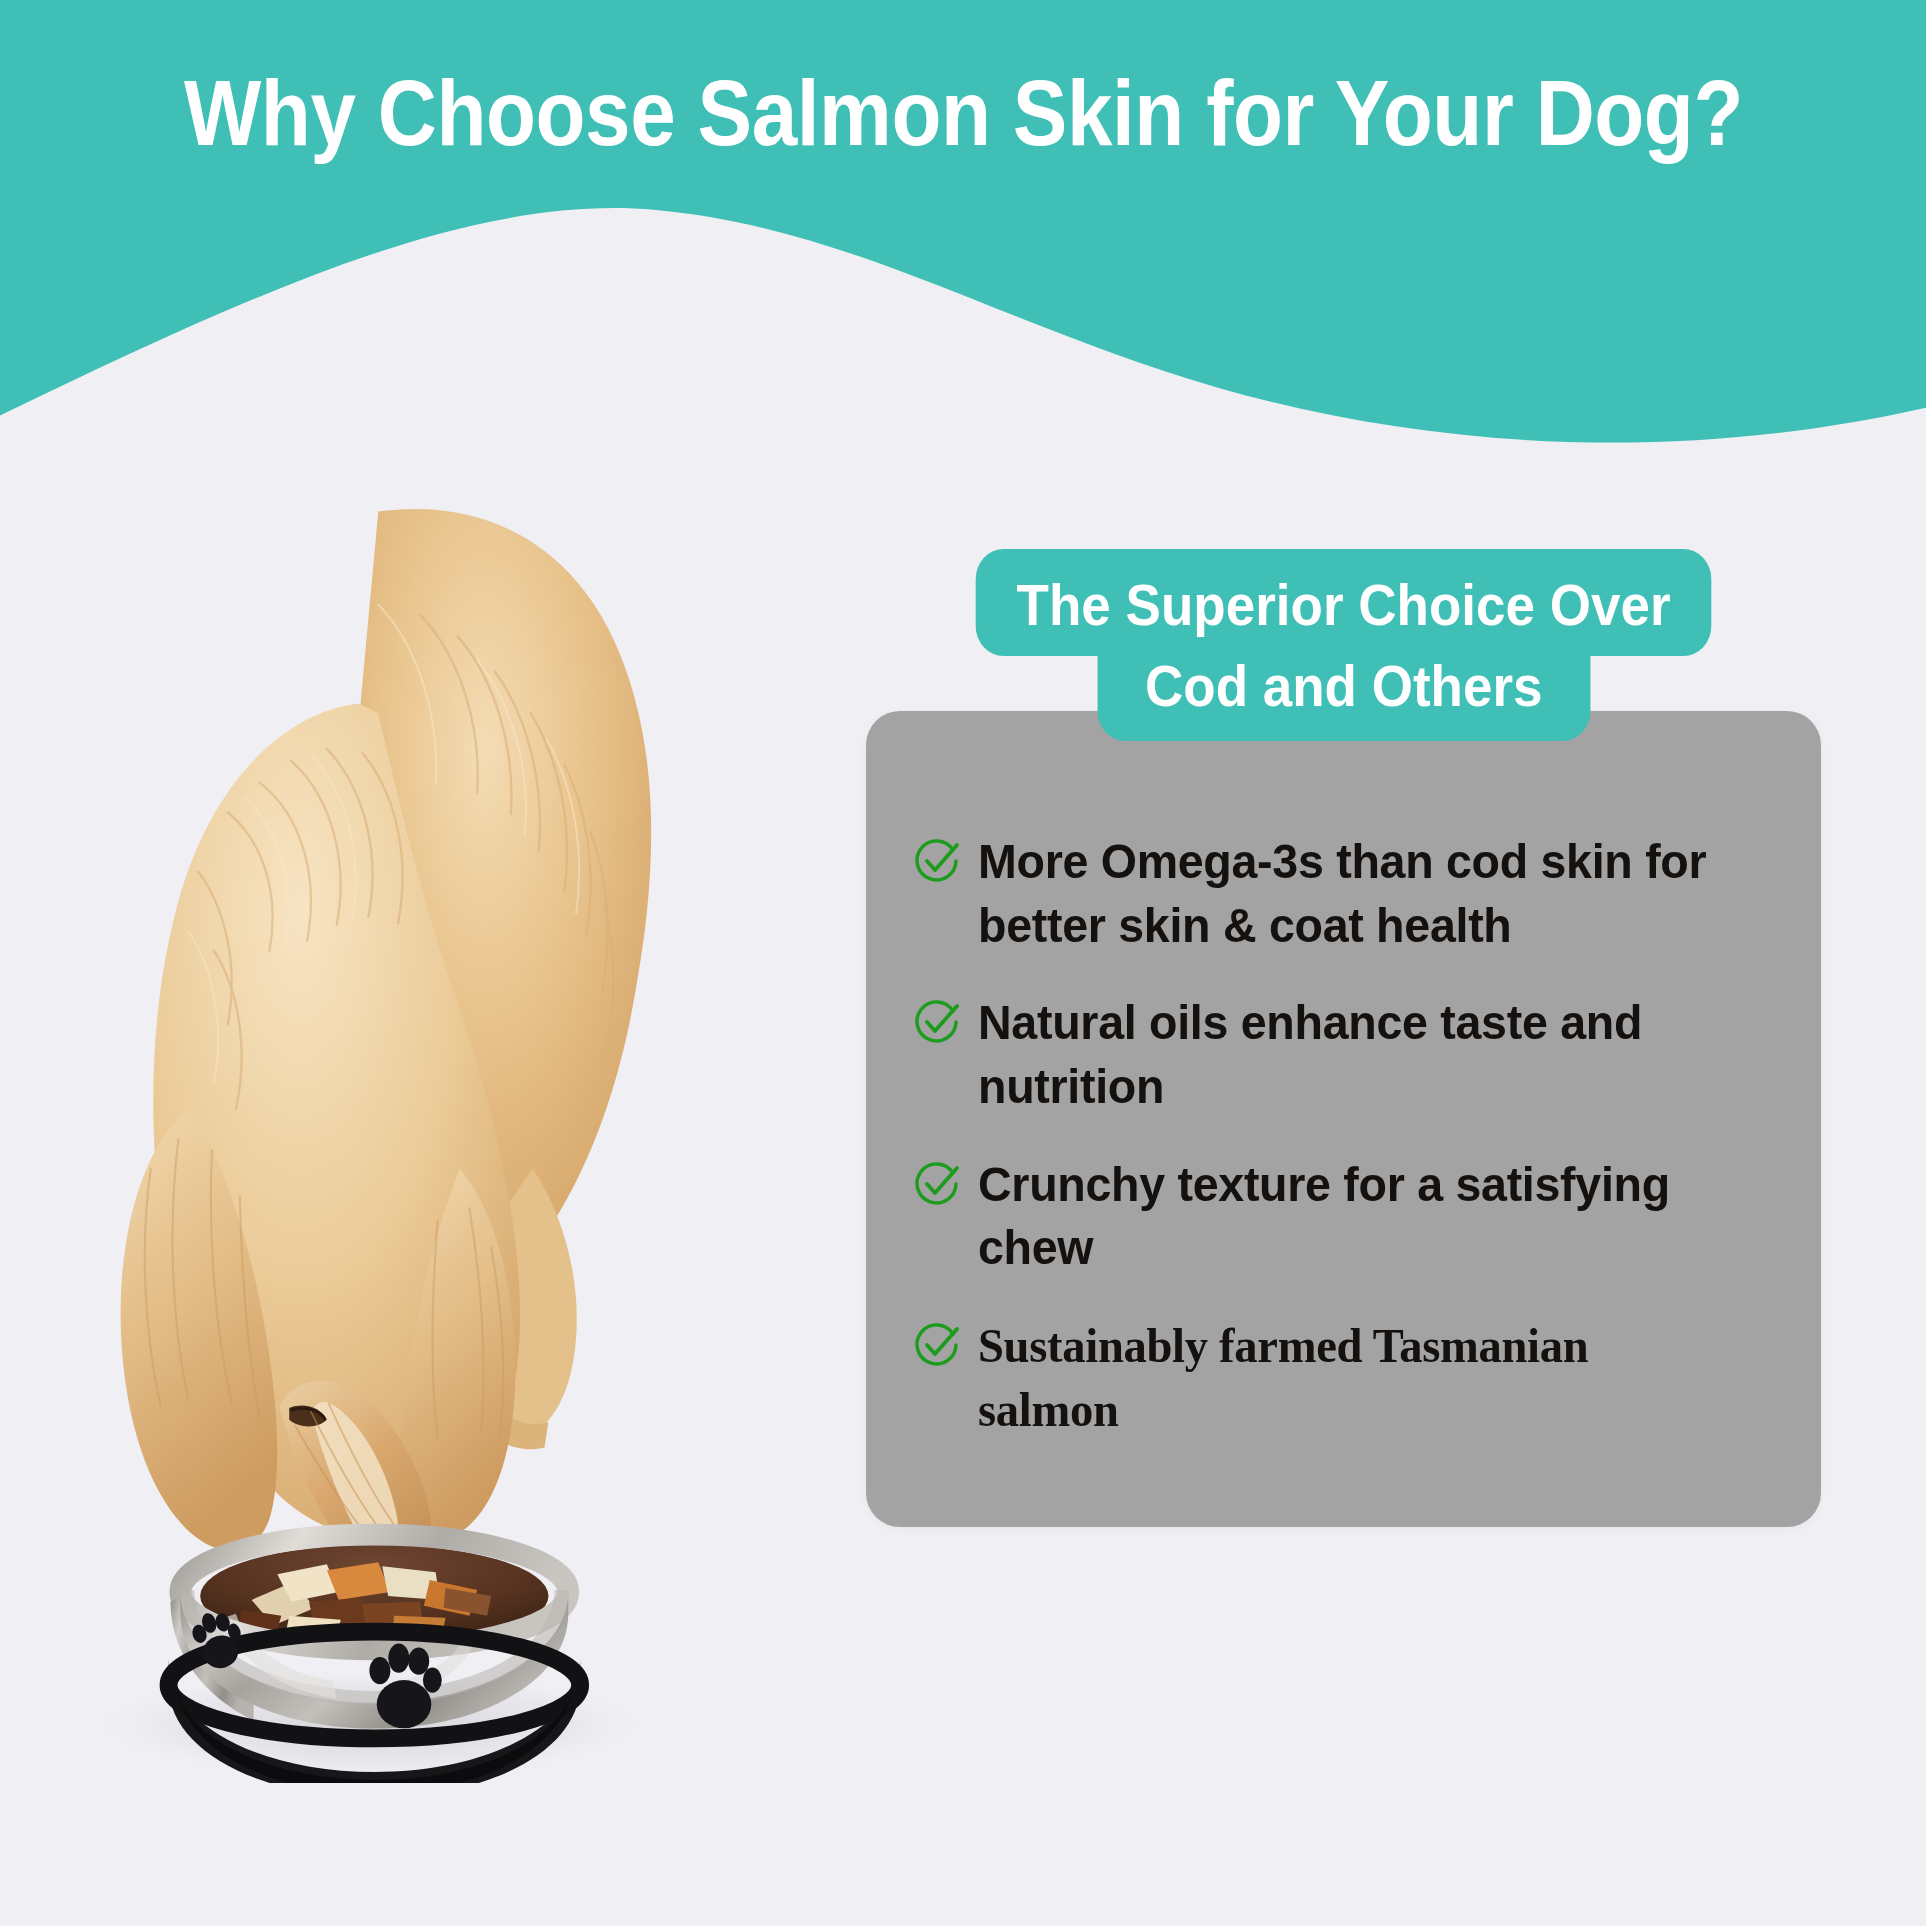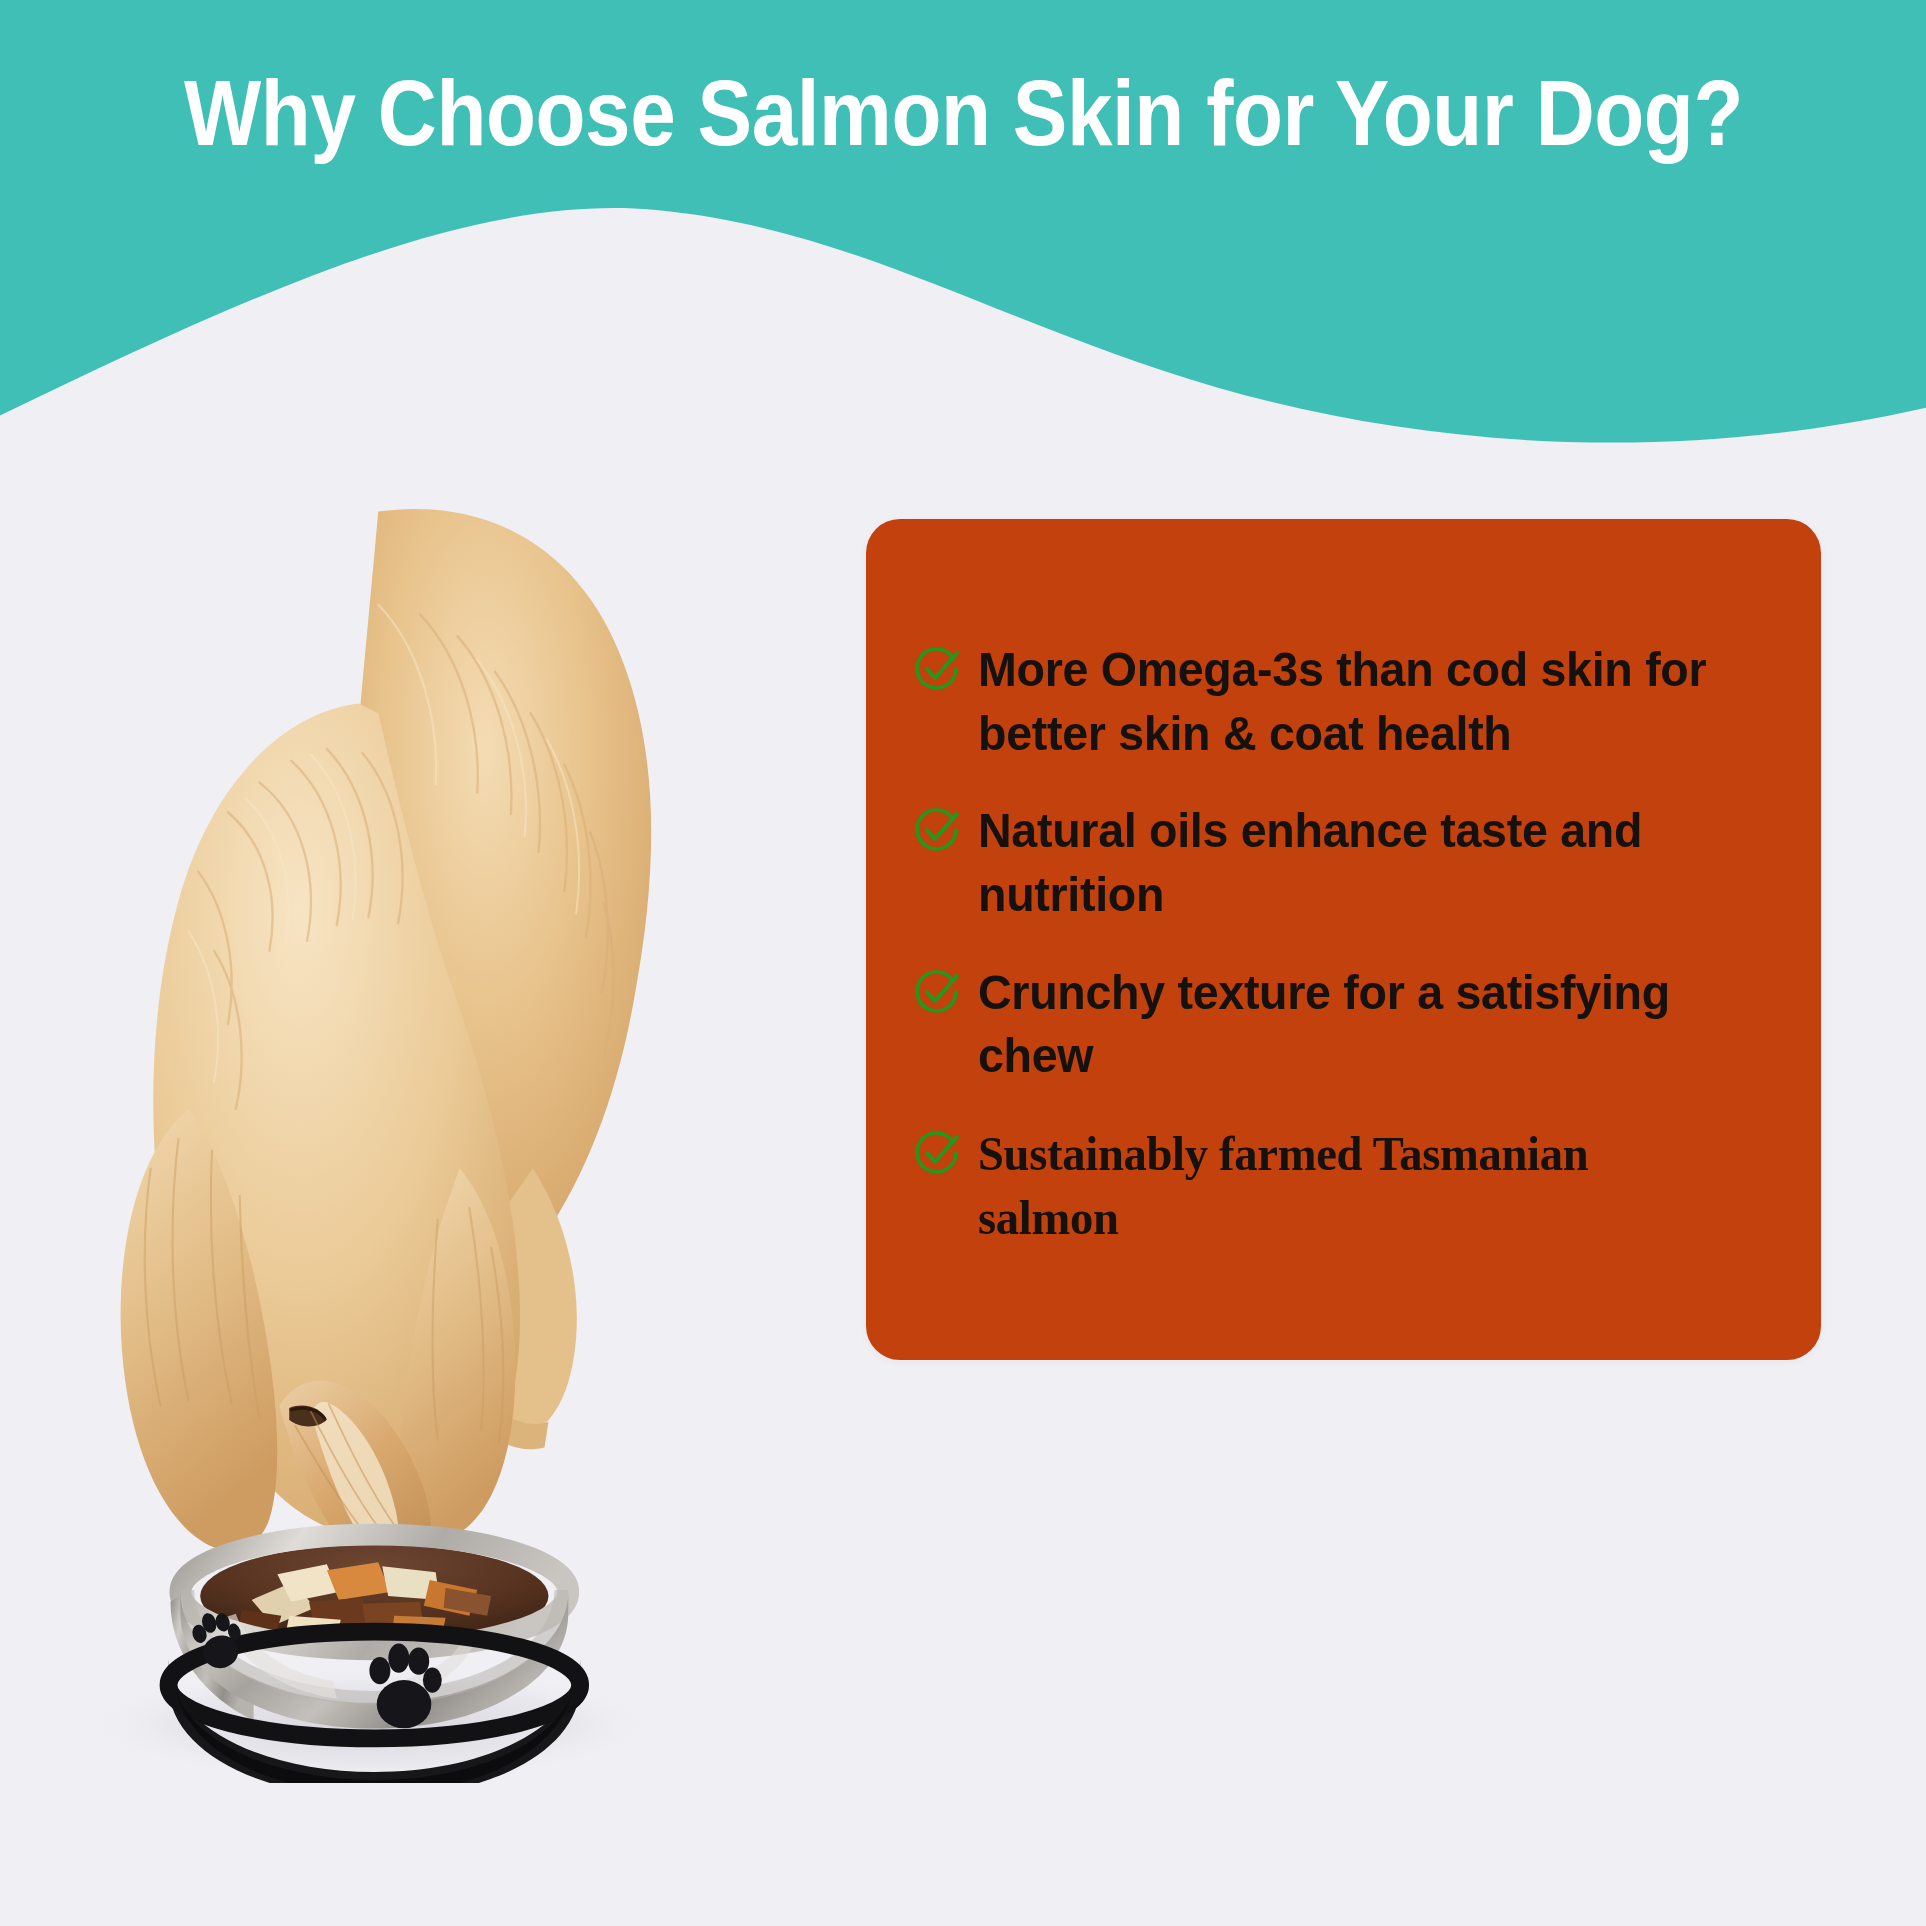--- a/index.html
+++ b/index.html
@@ -86,23 +86,23 @@
   .pill-line-2 {
     border-radius:0 0 30px 30px;
     padding:14px 51px 26px 51px;
     position:relative;
   }
 
   
   .benefits-card {
     position:relative;
     margin-top:-30px;
-    background:#c2410c;
+    background:#a3a3a3;
     border-radius:34px;
-    padding:119px 46px 110px 46px;
+    padding:119px 46px 85px 46px;
     z-index:5;
     box-shadow:0 2px 10px rgba(0,0,0,0.04);
   }
 
   .benefit-item {
     display:flex;
     align-items:flex-start;
     margin-bottom:34px;
   }
   .benefit-item:last-child { margin-bottom:0;font-family:Liberation Serif, serif; }
@@ -338,20 +338,24 @@
           <ellipse cx="-5" cy="-20" rx="10" ry="14"></ellipse>
           <ellipse cx="14" cy="-17" rx="10" ry="13"></ellipse>
           <ellipse cx="27" cy="1" rx="9" ry="12"></ellipse>
         </g>
       </g>
     </svg>
   </div>
 
   <div class="right-column">
 
+    <div class="pill-header">
+      <div class="pill-line pill-line-1">The Superior Choice Over</div>
+      <div class="pill-line pill-line-2">Cod and Others</div>
+    </div>
 
     <div class="benefits-card">
 
       <div class="benefit-item">
         <span class="check-icon">
           <svg viewBox="0 0 50 50" xmlns="http://www.w3.org/2000/svg">
             <path d="M41,14 A19.5,19.5 0 1 0 44,25" fill="none" stroke="#1D9B1D" stroke-width="3.4" stroke-linecap="round"></path>
             <path d="M15,25 L23,34 L45,9" fill="none" stroke="#1D9B1D" stroke-width="3.8" stroke-linecap="round" stroke-linejoin="round"></path>
           </svg>
         </span>

